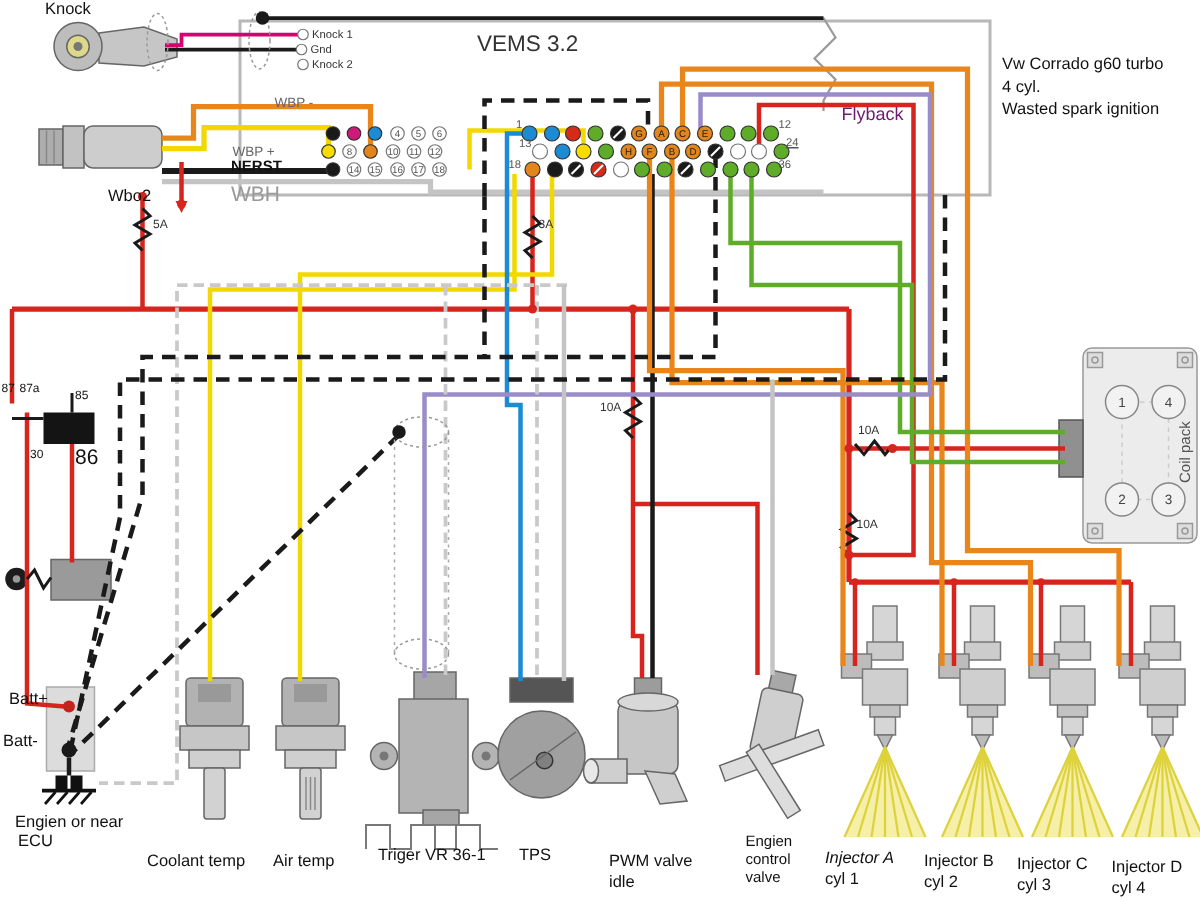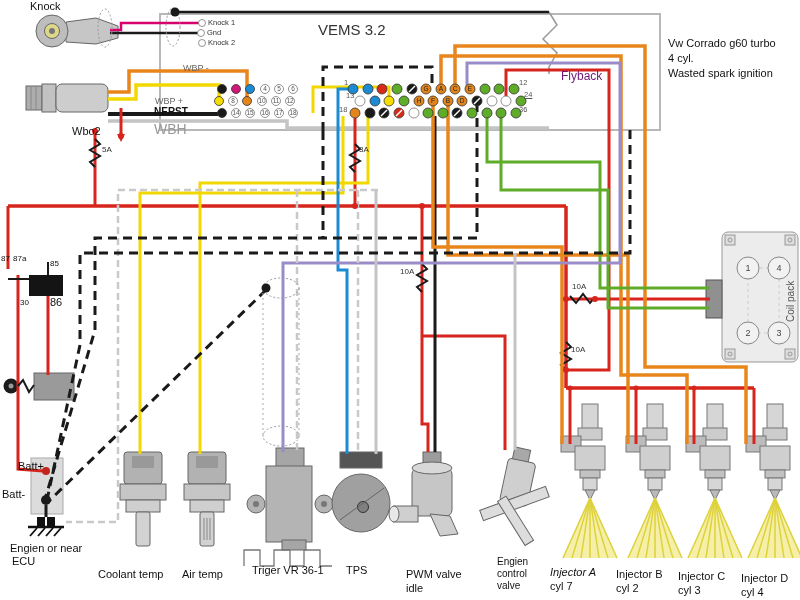--- a/index.html
+++ b/index.html
@@ -389,36 +389,36 @@
     <div class="lbl" style="left: 668px; top: 68px; font-size: 11px;">Wasted spark ignition</div>
     <div class="lbl" style="left: 102px; top: 146px; font-size: 8px; color: rgb(51, 51, 51);">5A</div>
     <div class="lbl" style="left: 359px; top: 146px; font-size: 8px; color: rgb(51, 51, 51);">3A</div>
     <div class="lbl" style="left: 400px; top: 268px; font-size: 8px; color: rgb(51, 51, 51);">10A</div>
     <div class="lbl" style="left: 572px; top: 283px; font-size: 8px; color: rgb(51, 51, 51);">10A</div>
     <div class="lbl" style="left: 571px; top: 346px; font-size: 8px; color: rgb(51, 51, 51);">10A</div>
     <div class="lbl" style="left: 1px; top: 255px; font-size: 8px;">87</div>
     <div class="lbl" style="left: 13px; top: 255px; font-size: 8px;">87a</div>
     <div class="lbl" style="left: 50px; top: 260px; font-size: 8px;">85</div>
     <div class="lbl" style="left: 20px; top: 299px; font-size: 8px;">30</div>
-    <div class="lbl" style="left: 50px; top: 297px; font-size: 11px;">86</div>
-    <div class="lbl" style="left: 18px; top: 461px; font-size: 11px;">Batt+</div>
+    <div class="lbl" style="left: 50px; top: 297px; font-size: 14px;">86</div>
+    <div class="lbl" style="left: 6px; top: 461px; font-size: 11px;">Batt+</div>
     <div class="lbl" style="left: 2px; top: 489px; font-size: 11px;">Batt-</div>
     <div class="lbl" style="left: 10px; top: 543px; font-size: 11px;">Engien or near</div>
     <div class="lbl" style="left: 12px; top: 556px; font-size: 11px;">ECU</div>
     <div class="lbl" style="left: 98px; top: 569px; font-size: 11px;">Coolant temp</div>
     <div class="lbl" style="left: 182px; top: 569px; font-size: 11px;">Air temp</div>
     <div class="lbl" style="left: 252px; top: 565px; font-size: 11px;">Triger VR 36-1</div>
     <div class="lbl" style="left: 346px; top: 565px; font-size: 11px;">TPS</div>
     <div class="lbl" style="left: 406px; top: 569px; font-size: 11px;">PWM valve</div>
     <div class="lbl" style="left: 406px; top: 583px; font-size: 11px;">idle</div>
     <div class="lbl" style="left: 497px; top: 557px; font-size: 10px;">Engien</div>
     <div class="lbl" style="left: 497px; top: 569px; font-size: 10px;">control</div>
     <div class="lbl" style="left: 497px; top: 581px; font-size: 10px;">valve</div>
     <div class="lbl" style="left: 550px; top: 567px; font-size: 11px; font-style: italic;">Injector A</div>
-    <div class="lbl" style="left: 550px; top: 581px; font-size: 11px;">cyl 7</div>
+    <div class="lbl" style="left: 550px; top: 581px; font-size: 11px;">cyl 1</div>
     <div class="lbl" style="left: 616px; top: 569px; font-size: 11px;">Injector B</div>
     <div class="lbl" style="left: 616px; top: 583px; font-size: 11px;">cyl 2</div>
     <div class="lbl" style="left: 678px; top: 571px; font-size: 11px;">Injector C</div>
     <div class="lbl" style="left: 678px; top: 585px; font-size: 11px;">cyl 3</div>
     <div class="lbl" style="left: 741px; top: 573px; font-size: 11px;">Injector D</div>
     <div class="lbl" style="left: 741px; top: 587px; font-size: 11px;">cyl 4</div>
     <div class="lbl" style="left: 344px; top: 79px; font-size: 7.5px; color: rgb(85, 85, 85);">1</div>
     <div class="lbl" style="left: 519px; top: 79px; font-size: 7.5px; color: rgb(85, 85, 85);">12</div>
     <div class="lbl" style="left: 346px; top: 92px; font-size: 7.5px; color: rgb(85, 85, 85);">13</div>
     <div class="lbl" style="left: 524px; top: 91px; font-size: 7.5px; color: rgb(85, 85, 85); text-decoration: underline;">24</div>

